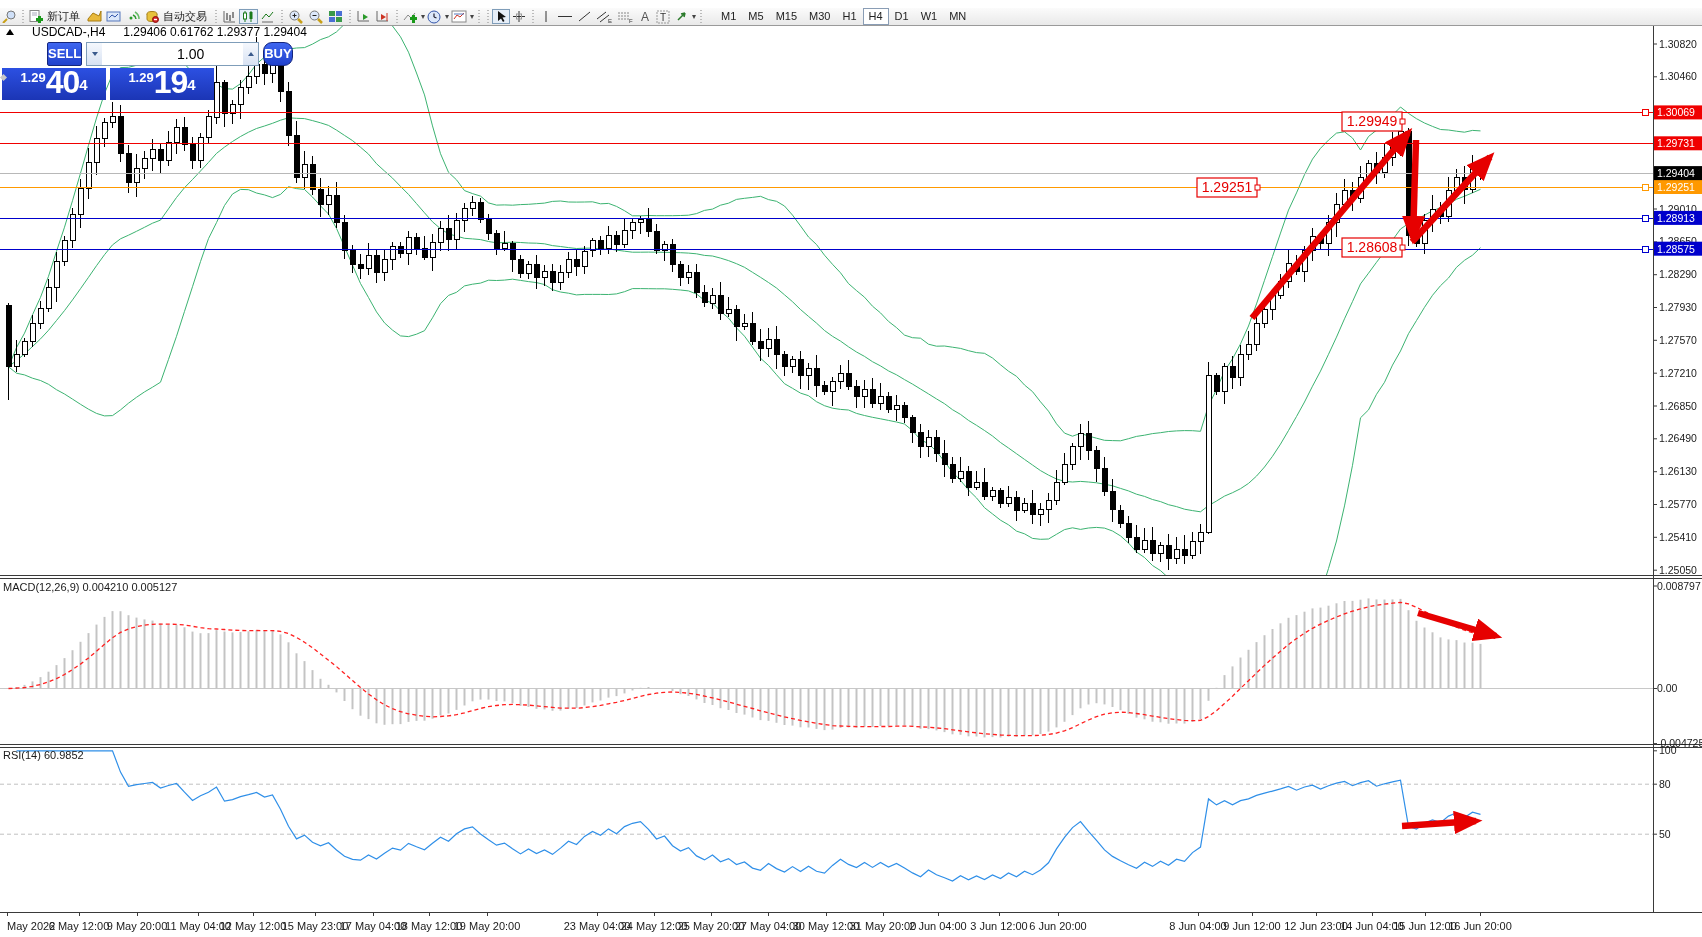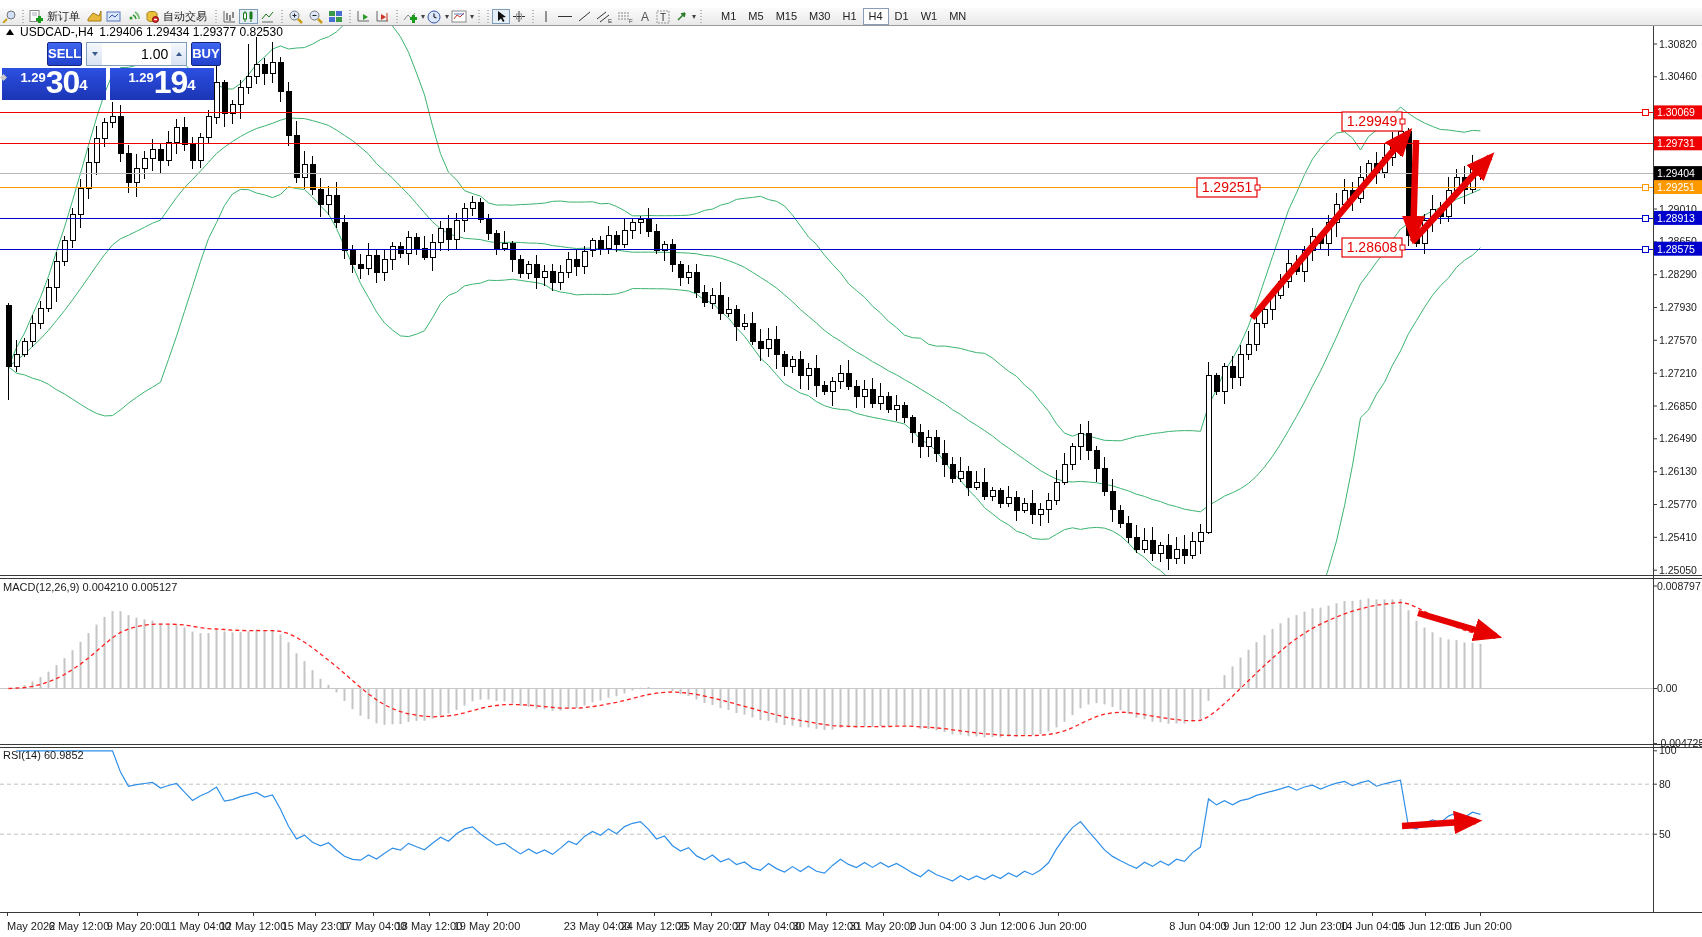--- a/index.html
+++ b/index.html
@@ -14,31 +14,31 @@
   .tbi{height:15px;min-width:18px;display:inline-flex;align-items:center;justify-content:center;
     padding:0 1px;border:1px solid transparent;box-sizing:border-box;}
   .tbi.pressed{background:#e6eef8;border:1px solid #7f9db9;}
   .tbi svg{display:block}
   .tblabel{margin:0 4px 0 1px;white-space:nowrap;}
   .ddarrow{font-size:8px;color:#444;margin-left:1px;}
   .tf{padding:0 5px;height:15px;line-height:15px;border:1px solid transparent;color:#222;}
   .tf.pressed{background:#fff;border:1px solid #8a9db5;}
   
   #chart-header{position:absolute;left:6px;top:25px;font-size:12px;color:#000;z-index:20;
-    display:flex;align-items:center;gap:6px;white-space:nowrap;}
+    display:flex;align-items:center;gap:18px;white-space:nowrap;}
   #hdr-tri{width:0;height:0;border-left:4px solid transparent;border-right:4px solid transparent;
     border-bottom:6px solid #000;}
   
   #trade-widget{position:absolute;left:2px;top:42px;width:214px;z-index:30;font-family:"Liberation Sans",sans-serif;}
   #tw-row1{display:flex;height:24px;}
   .tw-btn{color:#fff;font-weight:bold;font-size:13px;text-align:center;line-height:22px;
     background:linear-gradient(#3e66f0,#2041cc);border:1px solid #14267e;border-radius:2px;box-sizing:border-box;margin-left:45px;}
   #sell-btn{width:47px;}
-  #buy-btn{width:64px;margin-left:4px;}
-  #vol-group{display:flex;margin-left:4px;border:1px solid #7f9db9;background:#fff;box-sizing:border-box;}
+  #buy-btn{width:64px;margin-left:4px;border-radius:9px;}
+  #vol-group{display:flex;margin-left:4px;border:1px solid #7f9db9;background:#fff;box-sizing:border-box;gap:36px;}
   .spin{width:15px;background:linear-gradient(#f5f8fd,#d8e2f2);display:flex;align-items:center;justify-content:center;border:0;}
   .tri-up{width:0;height:0;border-left:3px solid transparent;border-right:3px solid transparent;border-bottom:4px solid #3a5a8c;}
   .tri-dn{width:0;height:0;border-left:3px solid transparent;border-right:3px solid transparent;border-top:4px solid #3a5a8c;}
   #vol-input{width:63px;border:0;outline:0;text-align:right;font-size:14px;color:#000;padding:0 3px;font-family:"Liberation Sans",sans-serif;}
   #tw-row2{display:flex;margin-top:2px;height:32px;}
   .px-box{color:#fff;background:linear-gradient(#2c50e2,#1b35b5);display:flex;align-items:flex-start;justify-content:center;padding-bottom:1px;}
   #sell-px{width:104px;}
   #buy-px{width:104px;margin-left:4px;}
   .px-small{font-size:13px;font-weight:bold;line-height:20px;}
   .px-big{font-size:32px;font-weight:bold;line-height:28px;letter-spacing:-1px;}
@@ -252,42 +252,42 @@
       <span class="tf pressed">H4</span>
       <span class="tf">D1</span>
       <span class="tf">W1</span>
       <span class="tf">MN</span>
     </span>
 </div>
 
 <div id="chart-header">
   <span id="hdr-tri"></span>
   <span>USDCAD-,H4</span>
-  <span>1.29406 1.29434 1.29377 0.82530</span>
+  <span>1.29406 0.61762 1.29377 1.29404</span>
 </div>
 
 <div id="trade-widget">
   <div id="tw-diamond"></div>
   <div id="tw-row1">
     <div class="tw-btn" id="sell-btn">SELL</div>
     <div id="vol-group">
       <div class="spin">
           <span class="tri-dn"></span>
         </div>
       <input id="vol-input" value="1.00" style="">
       <div class="spin">
           <span class="tri-up"></span>
         </div>
     </div>
     <div class="tw-btn" id="buy-btn">BUY</div>
   </div>
   <div id="tw-row2">
     <div class="px-box" id="sell-px">
       <span class="px-small">1.29</span>
-        <span class="px-big">30</span>
+        <span class="px-big">40</span>
         <span class="px-sup">4</span>
     </div>
     <div class="px-box" id="buy-px">
       <span class="px-small">1.29</span>
         <span class="px-big">19</span>
         <span class="px-sup">4</span>
     </div>
   </div>
 </div>
 

